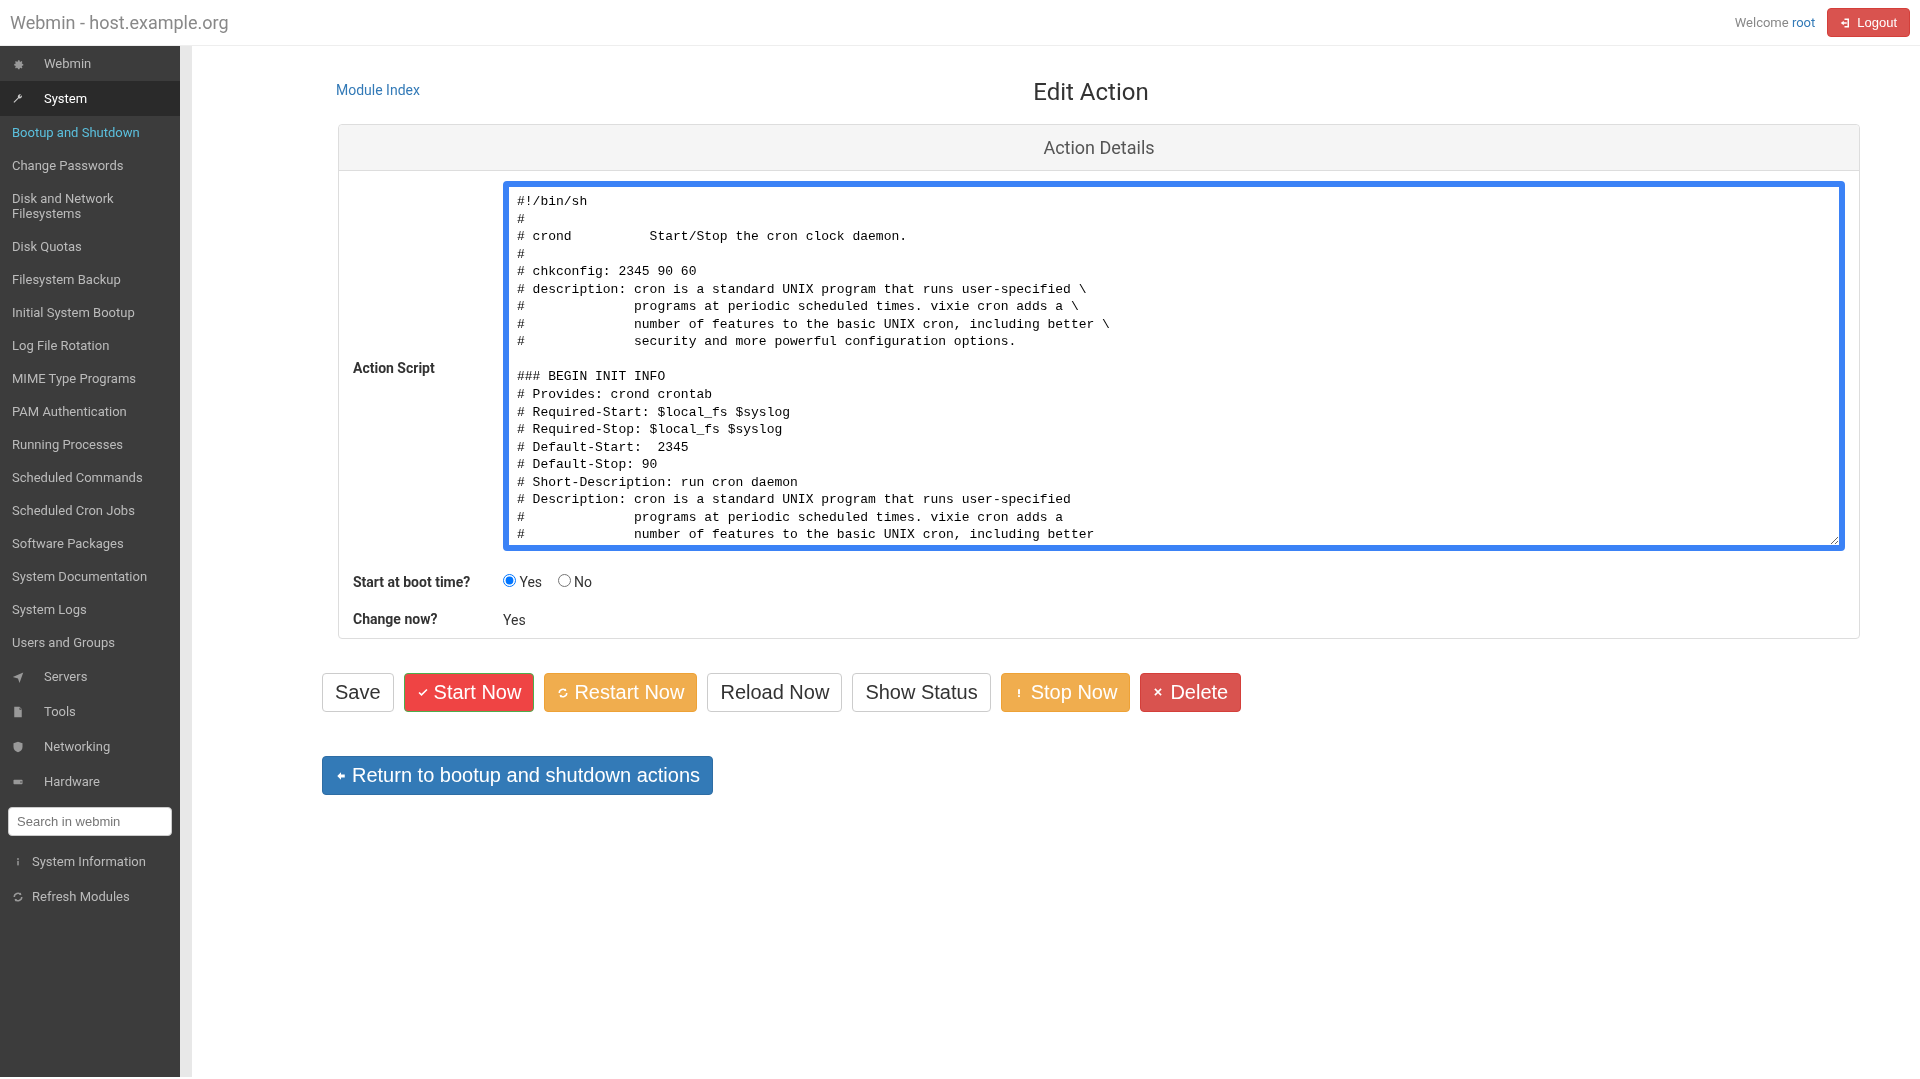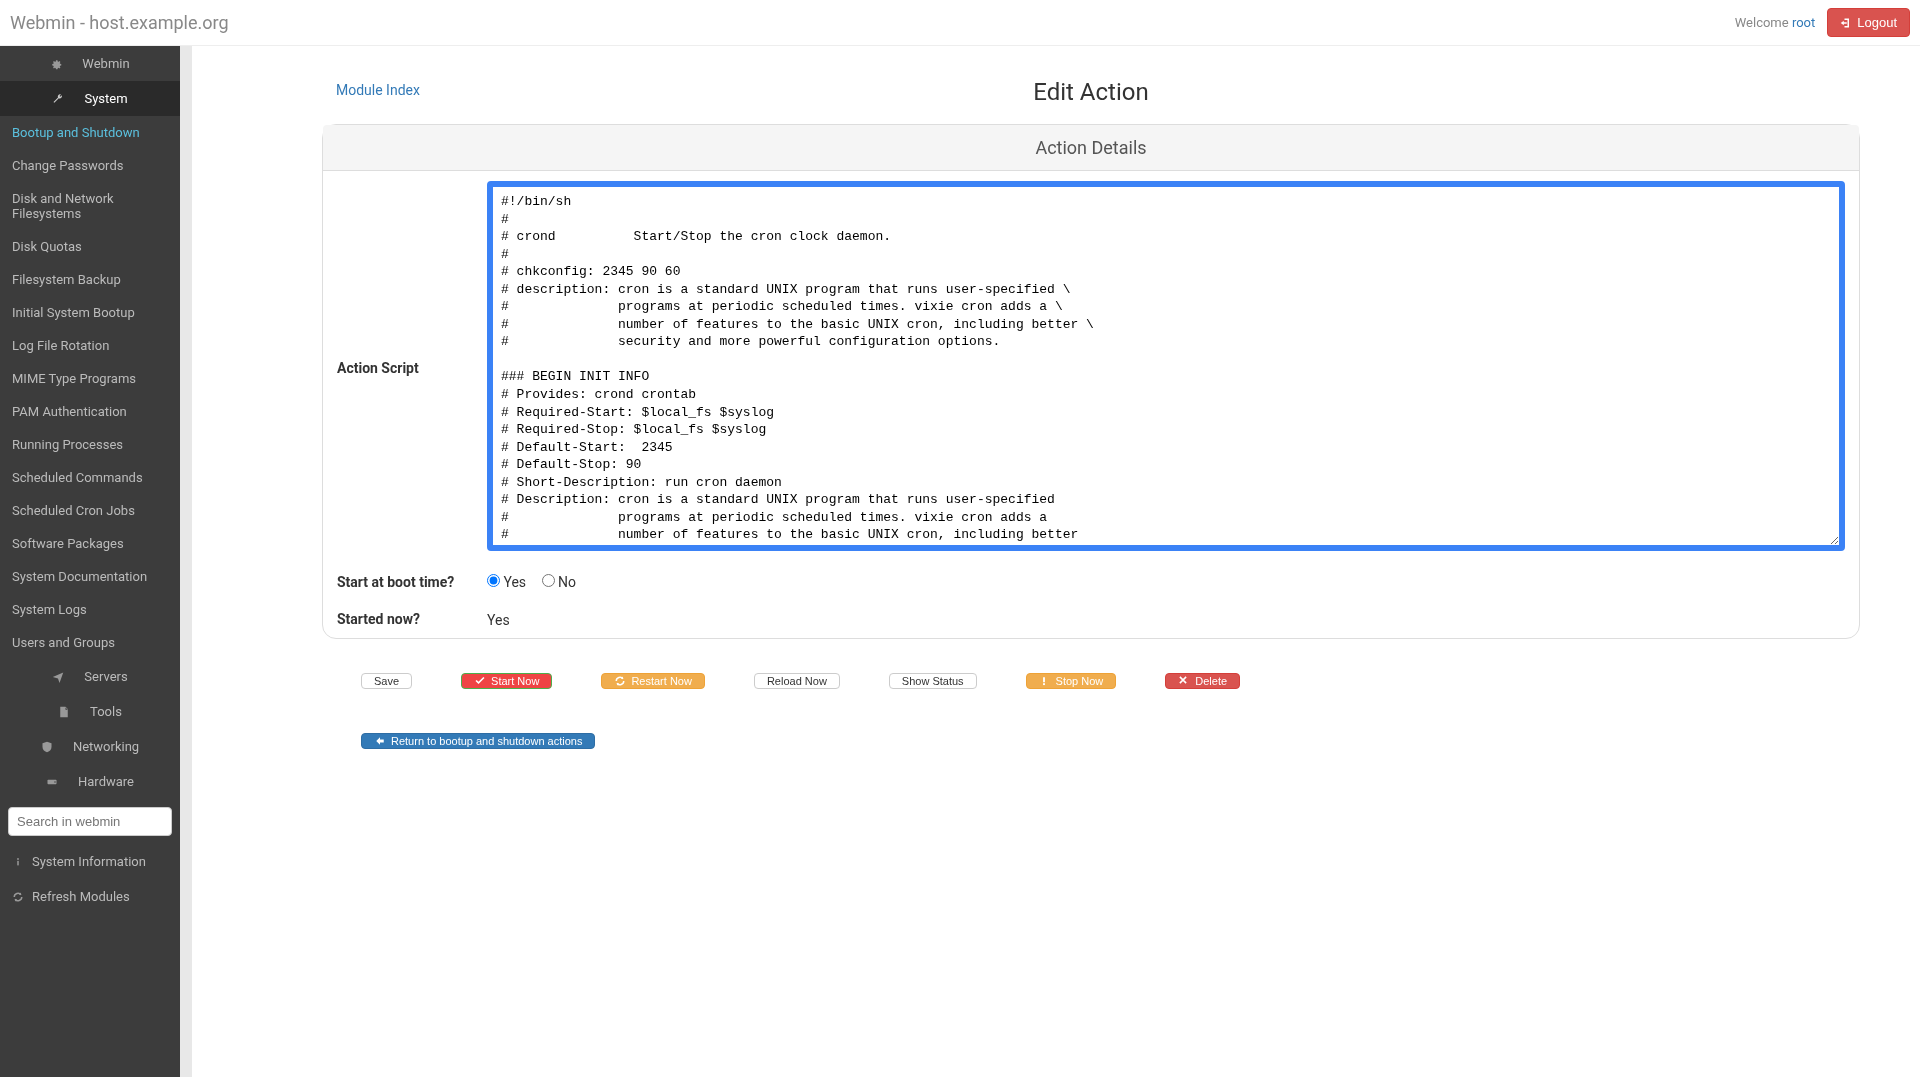--- a/index.html
+++ b/index.html
@@ -8,51 +8,51 @@
 .topbar { display: flex; justify-content: space-between; align-items: center; padding: 8px 10px; border-bottom: 1px solid #eee; }
 .topbar-title { color: #888; font-size: 18px; font-weight: 400; }
 .topbar-right { display: flex; align-items: center; gap: 12px; }
 .welcome { color: #888; font-size: 13px; }
 .welcome .user { color: #337ab7; }
 .logout-btn { background: #d9534f; color: #fff; border: 1px solid #d43f3a; padding: 6px 12px; border-radius: 4px; cursor: pointer; font-size: 13px; display: flex; align-items: center; gap: 5px; }
 
 .layout { display: flex; height: calc(100vh - 48px); }
 
 .sidebar { width: 180px; background: #3c3c3c; color: #ccc; overflow-y: auto; flex-shrink: 0; }
-.sidebar-cat { display: flex; align-items: center; gap: 20px; padding: 10px 12px; cursor: pointer; font-size: 13px; color: #bbb; justify-content: center; }
+.sidebar-cat { display: flex; align-items: center; gap: 20px; padding: 10px 12px; cursor: pointer; font-size: 13px; color: #bbb; }
 .sidebar-cat.active { background: #2a2a2a; color: #fff; }
 .sidebar-item { padding: 9px 12px; font-size: 13px; color: #bbb; cursor: pointer; }
 .sidebar-item.active { color: #5bc0de; }
 .sidebar-search { padding: 8px; }
 .sidebar-search input { width: 100%; padding: 6px 8px; border: 1px solid #ccc; border-radius: 4px; font-size: 13px; }
 .sidebar-footer-item { display: flex; align-items: center; gap: 8px; padding: 10px 12px; font-size: 13px; color: #bbb; cursor: pointer; }
 
 .scrolltrack { width: 12px; background: #e8e8e8; flex-shrink: 0; }
 
 .main { flex: 1; overflow-y: auto; padding: 20px 60px 20px 130px; }
 
 .module-link { color: #337ab7; font-size: 14px; position: absolute; }
 .page-head { position: relative; text-align: center; padding: 12px 0 18px 0; }
 .page-title { font-size: 24px; font-weight: 400; color: #333; }
 
-.panel { border: 1px solid #ddd; border-radius: 14px; margin-bottom: 20px; }
+.panel { border: 1px solid #ddd; border-radius: 4px; margin-bottom: 20px; margin-left: 16px; }
 .panel-head { background: #f5f5f5; border-bottom: 1px solid #ddd; padding: 12px; text-align: center; font-size: 18px; color: #555; border-radius: 4px 4px 0 0; }
 .panel-body { padding: 0; }
 
 .form-row { display: flex; padding: 10px 14px; }
 .form-label { width: 150px; flex-shrink: 0; font-weight: 700; font-size: 14px; color: #333; display: flex; align-items: center; }
 .form-label.top { align-items: flex-start; padding-top: 0; align-self: center; }
 .form-field { flex: 1; }
 .text-input { border: 1px solid #ccc; border-radius: 4px; padding: 6px 10px; font-size: 14px; width: 130px; }
 .script-area { width: 100%; height: 370px; border: 6px solid #3b82f6; border-radius: 4px; padding: 6px 8px; font-family: "Courier New", monospace; font-size: 13px; line-height: 1.35; resize: vertical; white-space: pre; overflow: auto; }
 .radio-group label { margin-right: 12px; font-size: 14px; }
 .static-val { font-size: 14px; padding-top: 2px; }
 
 .btn-row { display: flex; gap: 10px; padding: 14px 0 14px 0; }
-.btn { border: 1px solid #ccc; background: #fff; color: #333; padding: 1px 12px; border-radius: 4px; cursor: pointer; font-size: 11px; display: inline-flex; align-items: center; gap: 5px; margin-left: 39px; }
+.btn { border: 1px solid #ccc; background: #fff; color: #333; padding: 7px 12px; border-radius: 4px; cursor: pointer; font-size: 20px; display: inline-flex; align-items: center; gap: 5px; }
 .btn-success { background: #ef4444; border-color: #4cae4c; color: #fff; }
 .btn-warning { background: #f0ad4e; border-color: #eea236; color: #fff; }
 .btn-danger { background: #d9534f; border-color: #d43f3a; color: #fff; }
 .btn-primary { background: #337ab7; border-color: #2e6da4; color: #fff; }
 
 .icon { display: inline-block; width: 12px; height: 12px; }
 
 svg { display: block; }
 </style>
 </head>
@@ -224,21 +224,21 @@
 
         <div class="form-row">
           <div class="form-label">Start at boot time?</div>
           <div class="form-field radio-group">
             <label><input type="radio" name="boot" checked="" style=""> <span>Yes</span></label>
             <label><input type="radio" name="boot" style=""> <span>No</span></label>
           </div>
         </div>
 
         <div class="form-row">
-          <div class="form-label">Started now?</div>
+          <div class="form-label">Change now?</div>
           <div class="form-field static-val">Yes</div>
         </div>
 
       </div>
     </div>
 
     <div class="btn-row">
       <button class="btn">Save</button>
       <button class="btn btn-success">
         <span class="icon">

